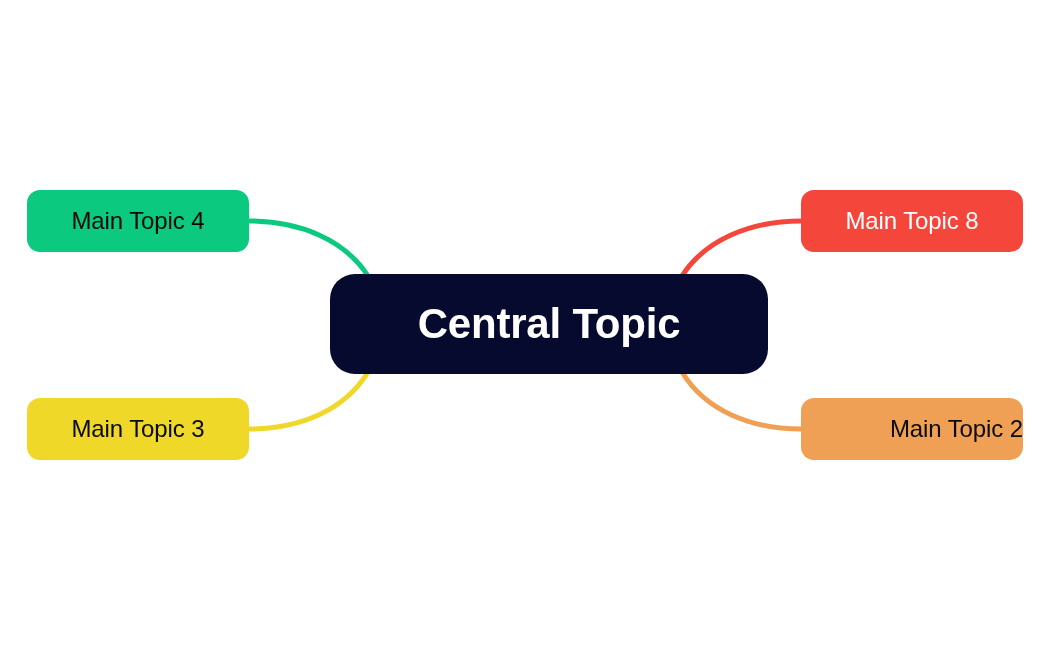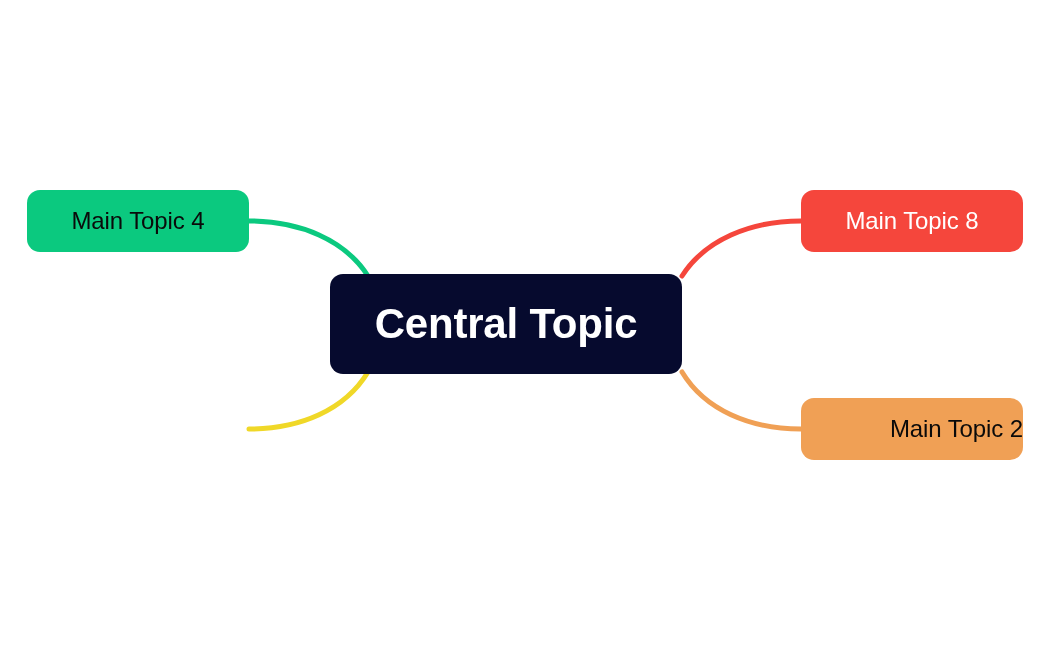--- a/index.html
+++ b/index.html
@@ -31,24 +31,24 @@
     display: flex;
     align-items: center;
     justify-content: center;
     box-sizing: border-box;
     white-space: nowrap;
     -webkit-font-smoothing: antialiased;
   }
   .node-central {
     left: 330px;
     top: 274px;
-    width: 352px;
+    width: 438px;
     height: 100px;
     background: #060a2e;
-    border-radius: 13px;
+    border-radius: 25px;
     z-index: 3;
   }
   .node-central .node-label {
     color: #ffffff;
     font-size: 42px;
     font-weight: bold;
     letter-spacing: -0.2px;
   }
   .node-topic {
     width: 222px;
@@ -79,20 +79,23 @@
   </svg>
 
   <div class="node node-central" style="background: rgb(6, 10, 46);">
     <span class="node-label" style="color: rgb(255, 255, 255);">Central Topic</span>
   </div>
 
   <div class="node node-topic pos-tl" style="background: rgb(11, 201, 127);">
     <span class="node-label" style="color: rgb(10, 10, 10);">Main Topic 4</span>
   </div>
 
+  <div class="node node-topic pos-bl" style="background: rgb(240, 216, 40);">
+    <span class="node-label" style="color: rgb(10, 10, 10);">Main Topic 3</span>
+  </div>
 
   <div class="node node-topic pos-tr" style="background: rgb(245, 70, 60);">
     <span class="node-label" style="color: rgb(255, 255, 255);">Main Topic 8</span>
   </div>
 
   <div class="node node-topic pos-br" style="background: rgb(240, 160, 85); justify-content: flex-end;">
     <span class="node-label" style="color: rgb(10, 10, 10);">Main Topic 2</span>
   </div>
 
 </div>

